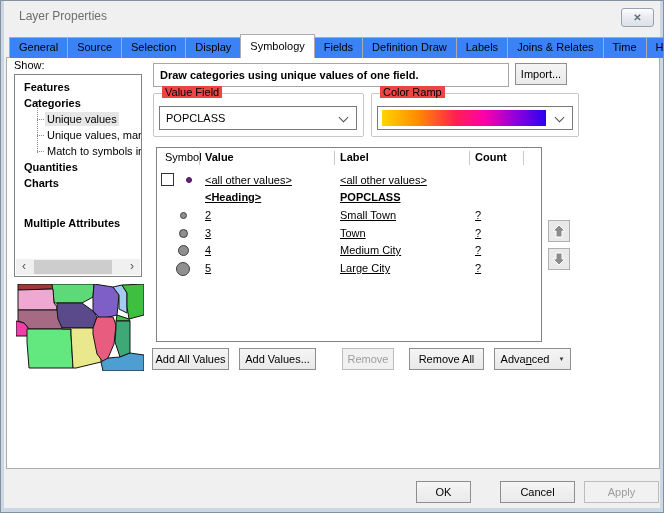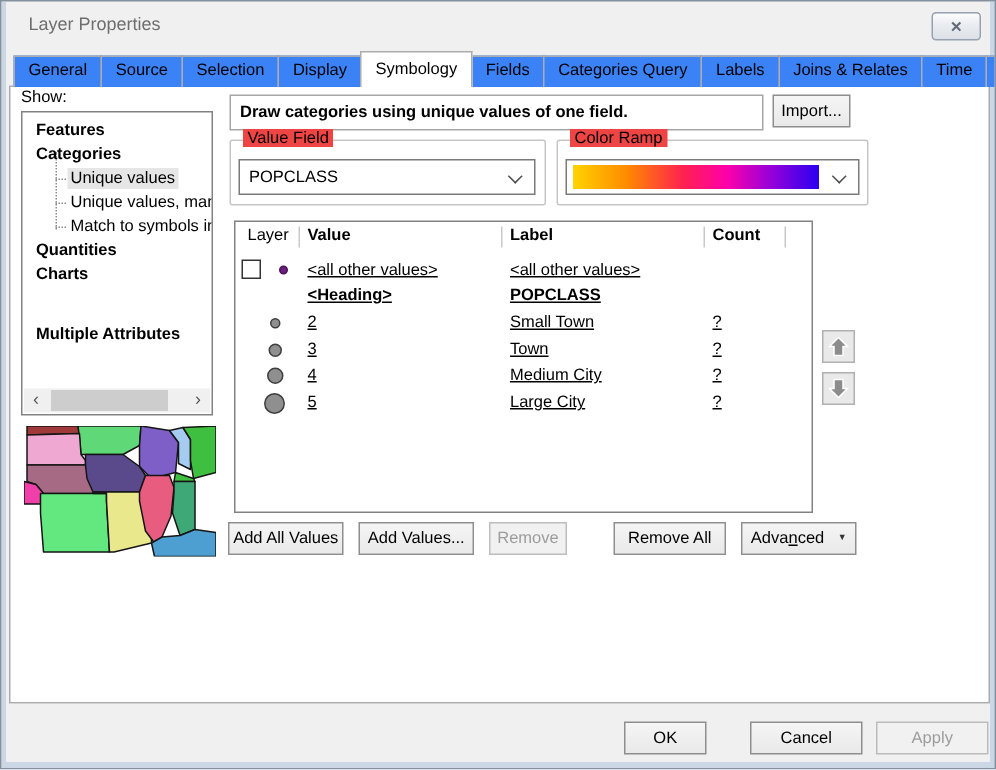--- a/index.html
+++ b/index.html
@@ -115,21 +115,21 @@
     </div>
   </div>
 
   <div class="tabs">
     <div class="tab">General</div>
     <div class="tab">Source</div>
     <div class="tab">Selection</div>
     <div class="tab">Display</div>
     <div class="tab active">Symbology</div>
     <div class="tab">Fields</div>
-    <div class="tab">Categories Query</div>
+    <div class="tab">Definition Draw</div>
     <div class="tab">Labels</div>
     <div class="tab">Joins &amp; Relates</div>
     <div class="tab">Time</div>
     <div class="tab">HTML Popup</div>
   </div>
 
   <div class="page"></div>
 
   <span class="abs show-label">Show:</span>
 
@@ -187,21 +187,21 @@
   <div class="group" style="left:370px; top:92px; width:208px;">
     <span class="group-label">Color Ramp</span>
   </div>
   <div class="combo" style="left:376px; top:105px; width:196px;">
     <span class="ramp-bar"></span>
     <span class="chev"></span>
   </div>
 
   <div class="abs vtable">
     <div class="vhead">
-      <span style="left:8px;">Layer</span>
+      <span style="left:8px;">Symbol</span>
       <span style="left:48px;" class="b">Value</span>
       <span style="left:183px;" class="b">Label</span>
       <span style="left:318px;" class="b">Count</span>
       <i class="vsep" style="left:42px;"></i>
       <i class="vsep" style="left:177px;"></i>
       <i class="vsep" style="left:312px;"></i>
       <i class="vsep" style="left:366px;"></i>
     </div>
     <div class="vrow" style="top:24px;">
       <span class="checkbox"></span>
@@ -247,21 +247,21 @@
     </svg>
   </div>
   <div class="move-btn" style="top:247px;">
     <svg width="14" height="14" viewBox="0 0 14 14">
       <polygon points="7,13 1,7 4,7 4,1 10,1 10,7 13,7" fill="#8C8C8C" stroke="#FFFFFF" stroke-width="1"></polygon>
     </svg>
   </div>
 
   <div class="btn" style="left:151px; top:347px; width:77px;">Add All Values</div>
   <div class="btn" style="left:238px; top:347px; width:77px;">Add Values...</div>
-  <div class="btn disabled" style="left:325px; top:347px; width:52px;">Remove</div>
+  <div class="btn disabled" style="left:341px; top:347px; width:52px;">Remove</div>
   <div class="btn" style="left:408px; top:347px; width:75px;">Remove All</div>
   <div class="btn" style="left:493px; top:347px; width:77px;">
     <span>Adva</span>
       <u class="accel">n</u>
       <span>ced</span>
     <span class="caret">▼</span>
   </div>
 
   <div class="btn" style="left:415px; top:480px; width:55px;">OK</div>
   <div class="btn" style="left:499px; top:480px; width:75px;">Cancel</div>

